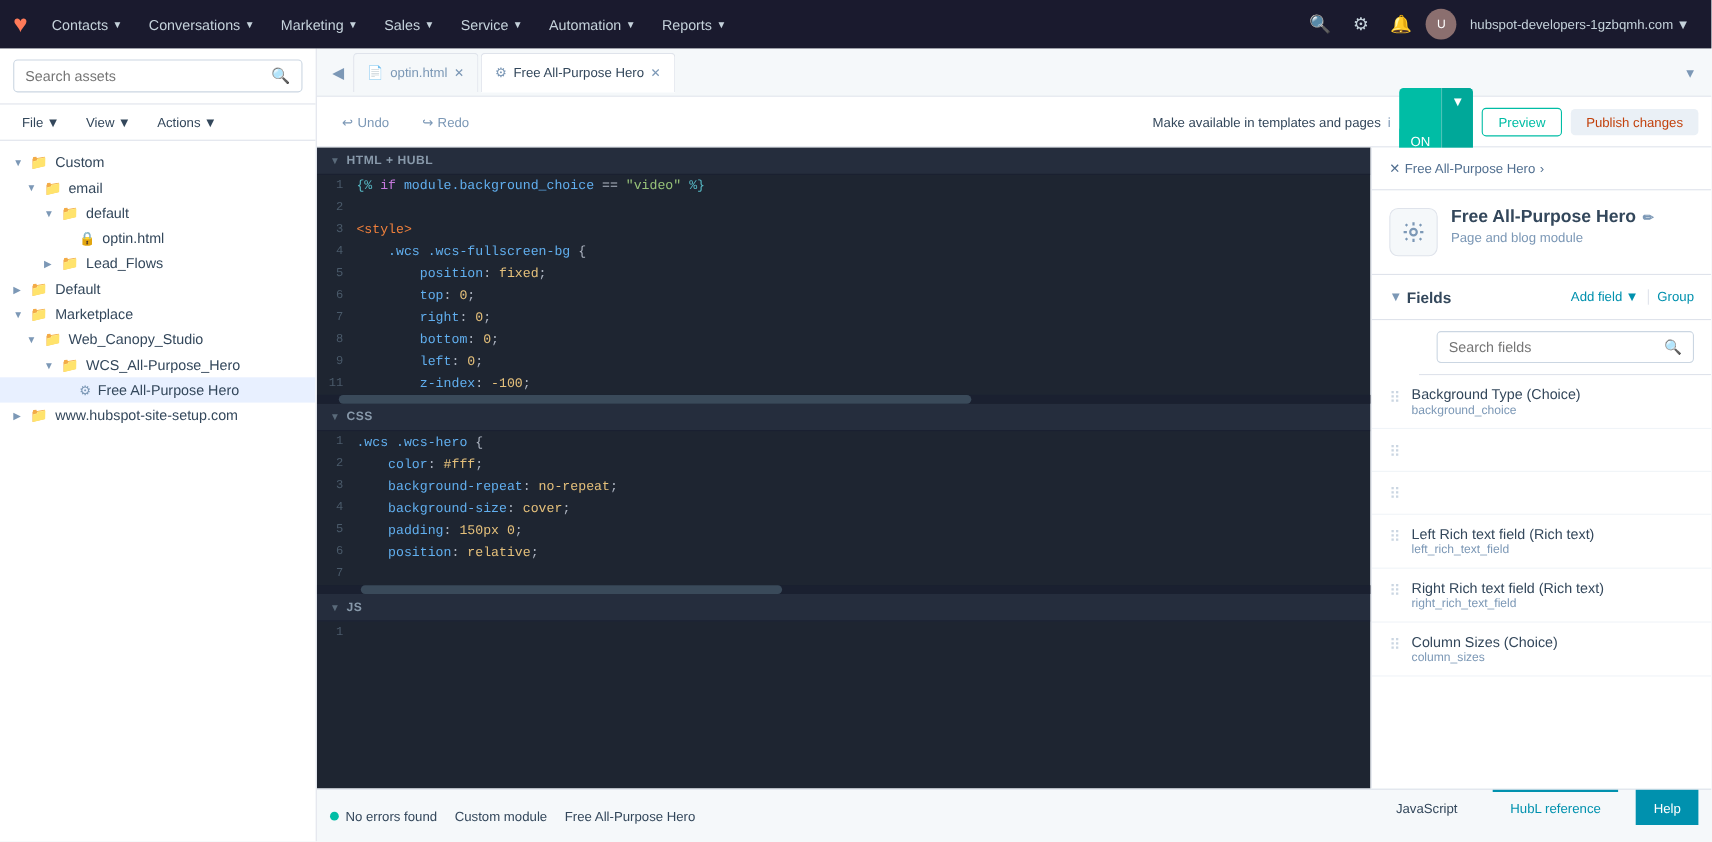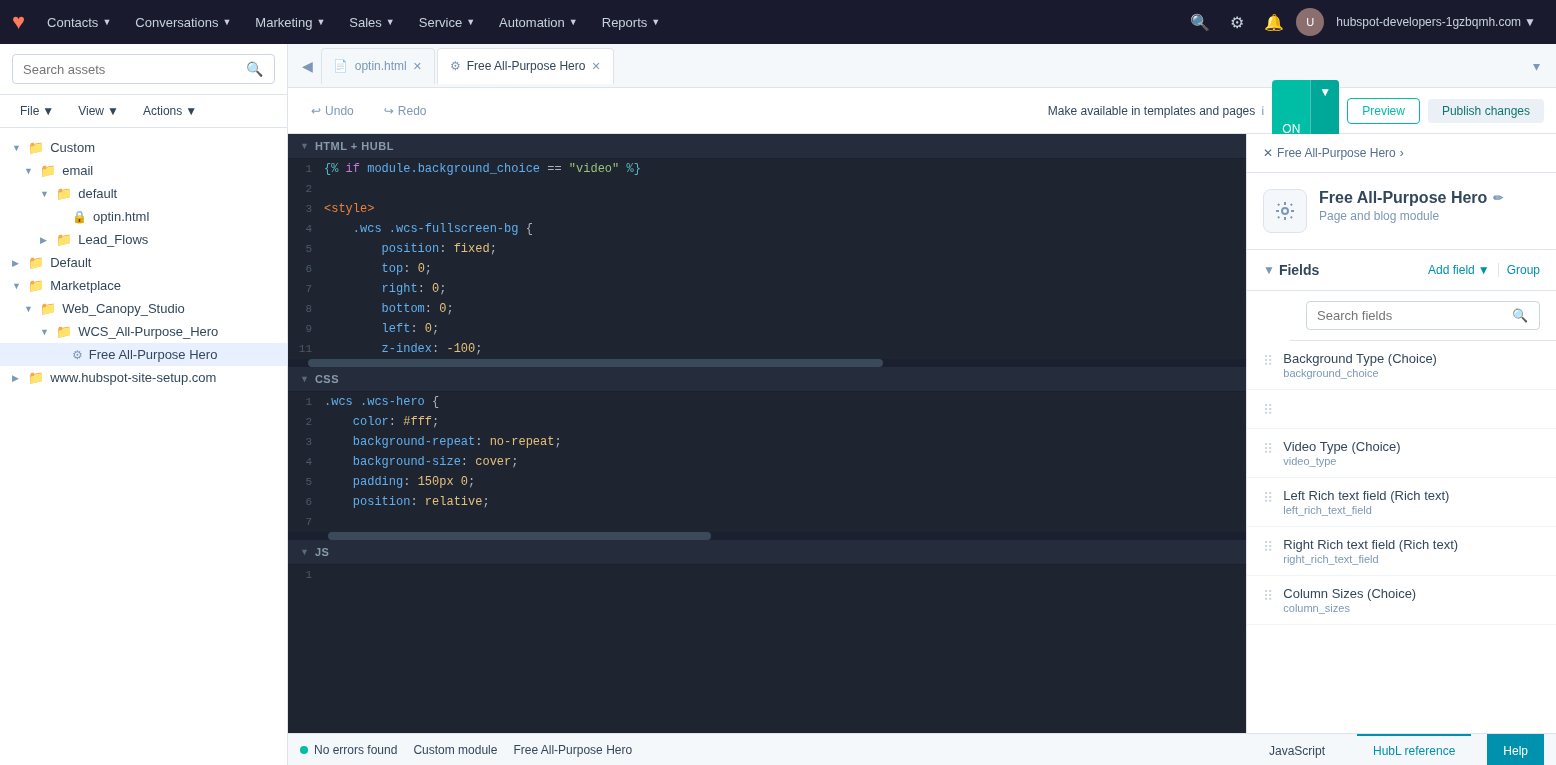--- a/index.html
+++ b/index.html
@@ -90,21 +90,21 @@
     .info-icon { color: #7c98b6; font-size: 12px; cursor: pointer; }
     .toggle-btn {
       display: flex; background: #00bda5; border-radius: 4px; overflow: hidden; cursor: pointer; border: none;
     }
     .toggle-on { background: #00bda5; color: white; font-size: 12px; padding: 5px 10px; margin-top: 37px; }
     .toggle-chevron { background: #00a899; color: white; font-size: 12px; padding: 5px 8px; border-left: 1px solid rgba(255,255,255,0.3); }
     .preview-btn {
       border: 1px solid #00bda5; color: #00bda5; background: #fff; font-size: 12px; padding: 5px 14px; border-radius: 4px; cursor: pointer;
     }
     .publish-btn {
-      background: #eaf0f6; color: #0f766e; font-size: 12px; padding: 5px 14px; border-radius: 4px; cursor: pointer; border: none;
+      background: #eaf0f6; color: #c2410c; font-size: 12px; padding: 5px 14px; border-radius: 4px; cursor: pointer; border: none;
     }
 
     
     .editor-layout { display: flex; flex: 1; overflow: hidden; }
 
     
     .code-editor { flex: 1; overflow: hidden; display: flex; flex-direction: column; background: #1e2531; }
 
     .code-section { display: flex; flex-direction: column; }
     .code-section-header {
@@ -171,21 +171,21 @@
     .field-item {
       display: flex; align-items: flex-start; padding: 10px 16px; border-bottom: 1px solid #f0f4f8; gap: 10px; cursor: pointer;
     }
     .field-drag { color: #cbd6e2; font-size: 14px; padding-top: 2px; }
     .field-info { flex: 1; }
     .field-name { font-size: 13px; color: #33475b; font-weight: 500; }
     .field-key { font-size: 11px; color: #7c98b6; margin-top: 1px; }
 
     
     .status-bar {
-      display: flex; align-items: center; background: #f5f8fa; border-top: 1px solid #dfe3eb; height: 32px; padding: 0 12px; gap: 16px;
+      display: flex; background: #f5f8fa; border-top: 1px solid #dfe3eb; height: 48px; padding: 0 12px; gap: 16px;
     }
     .status-item { display: flex; align-items: center; gap: 6px; font-size: 12px; color: #33475b; cursor: pointer; }
     .status-dot { width: 8px; height: 8px; border-radius: 50%; }
     .status-dot.green { background: #00bda5; }
     .status-spacer { flex: 1; }
     .status-tab {
       padding: 6px 16px; font-size: 12px; color: #33475b; cursor: pointer; border-top: 2px solid transparent; height: 32px; display: flex; align-items: center;
     }
     .status-tab.active { border-top-color: #0091ae; color: #0091ae; }
     .status-tab.hubl { background: #0091ae; color: white; }
@@ -521,24 +521,20 @@
               <div class="field-info">
                 <div class="field-name">Background Type (Choice)</div>
                 <div class="field-key">background_choice</div>
               </div>
             </div>
             <div class="field-item">
               <span class="field-drag">⠿</span>
             </div>
             <div class="field-item">
               <span class="field-drag">⠿</span>
-              <div class="field-info">
-                <div class="field-name">Video Type (Choice)</div>
-                <div class="field-key">video_type</div>
-              </div>
             </div>
             <div class="field-item">
               <span class="field-drag">⠿</span>
               <div class="field-info">
                 <div class="field-name">Left Rich text field (Rich text)</div>
                 <div class="field-key">left_rich_text_field</div>
               </div>
             </div>
             <div class="field-item">
               <span class="field-drag">⠿</span>

